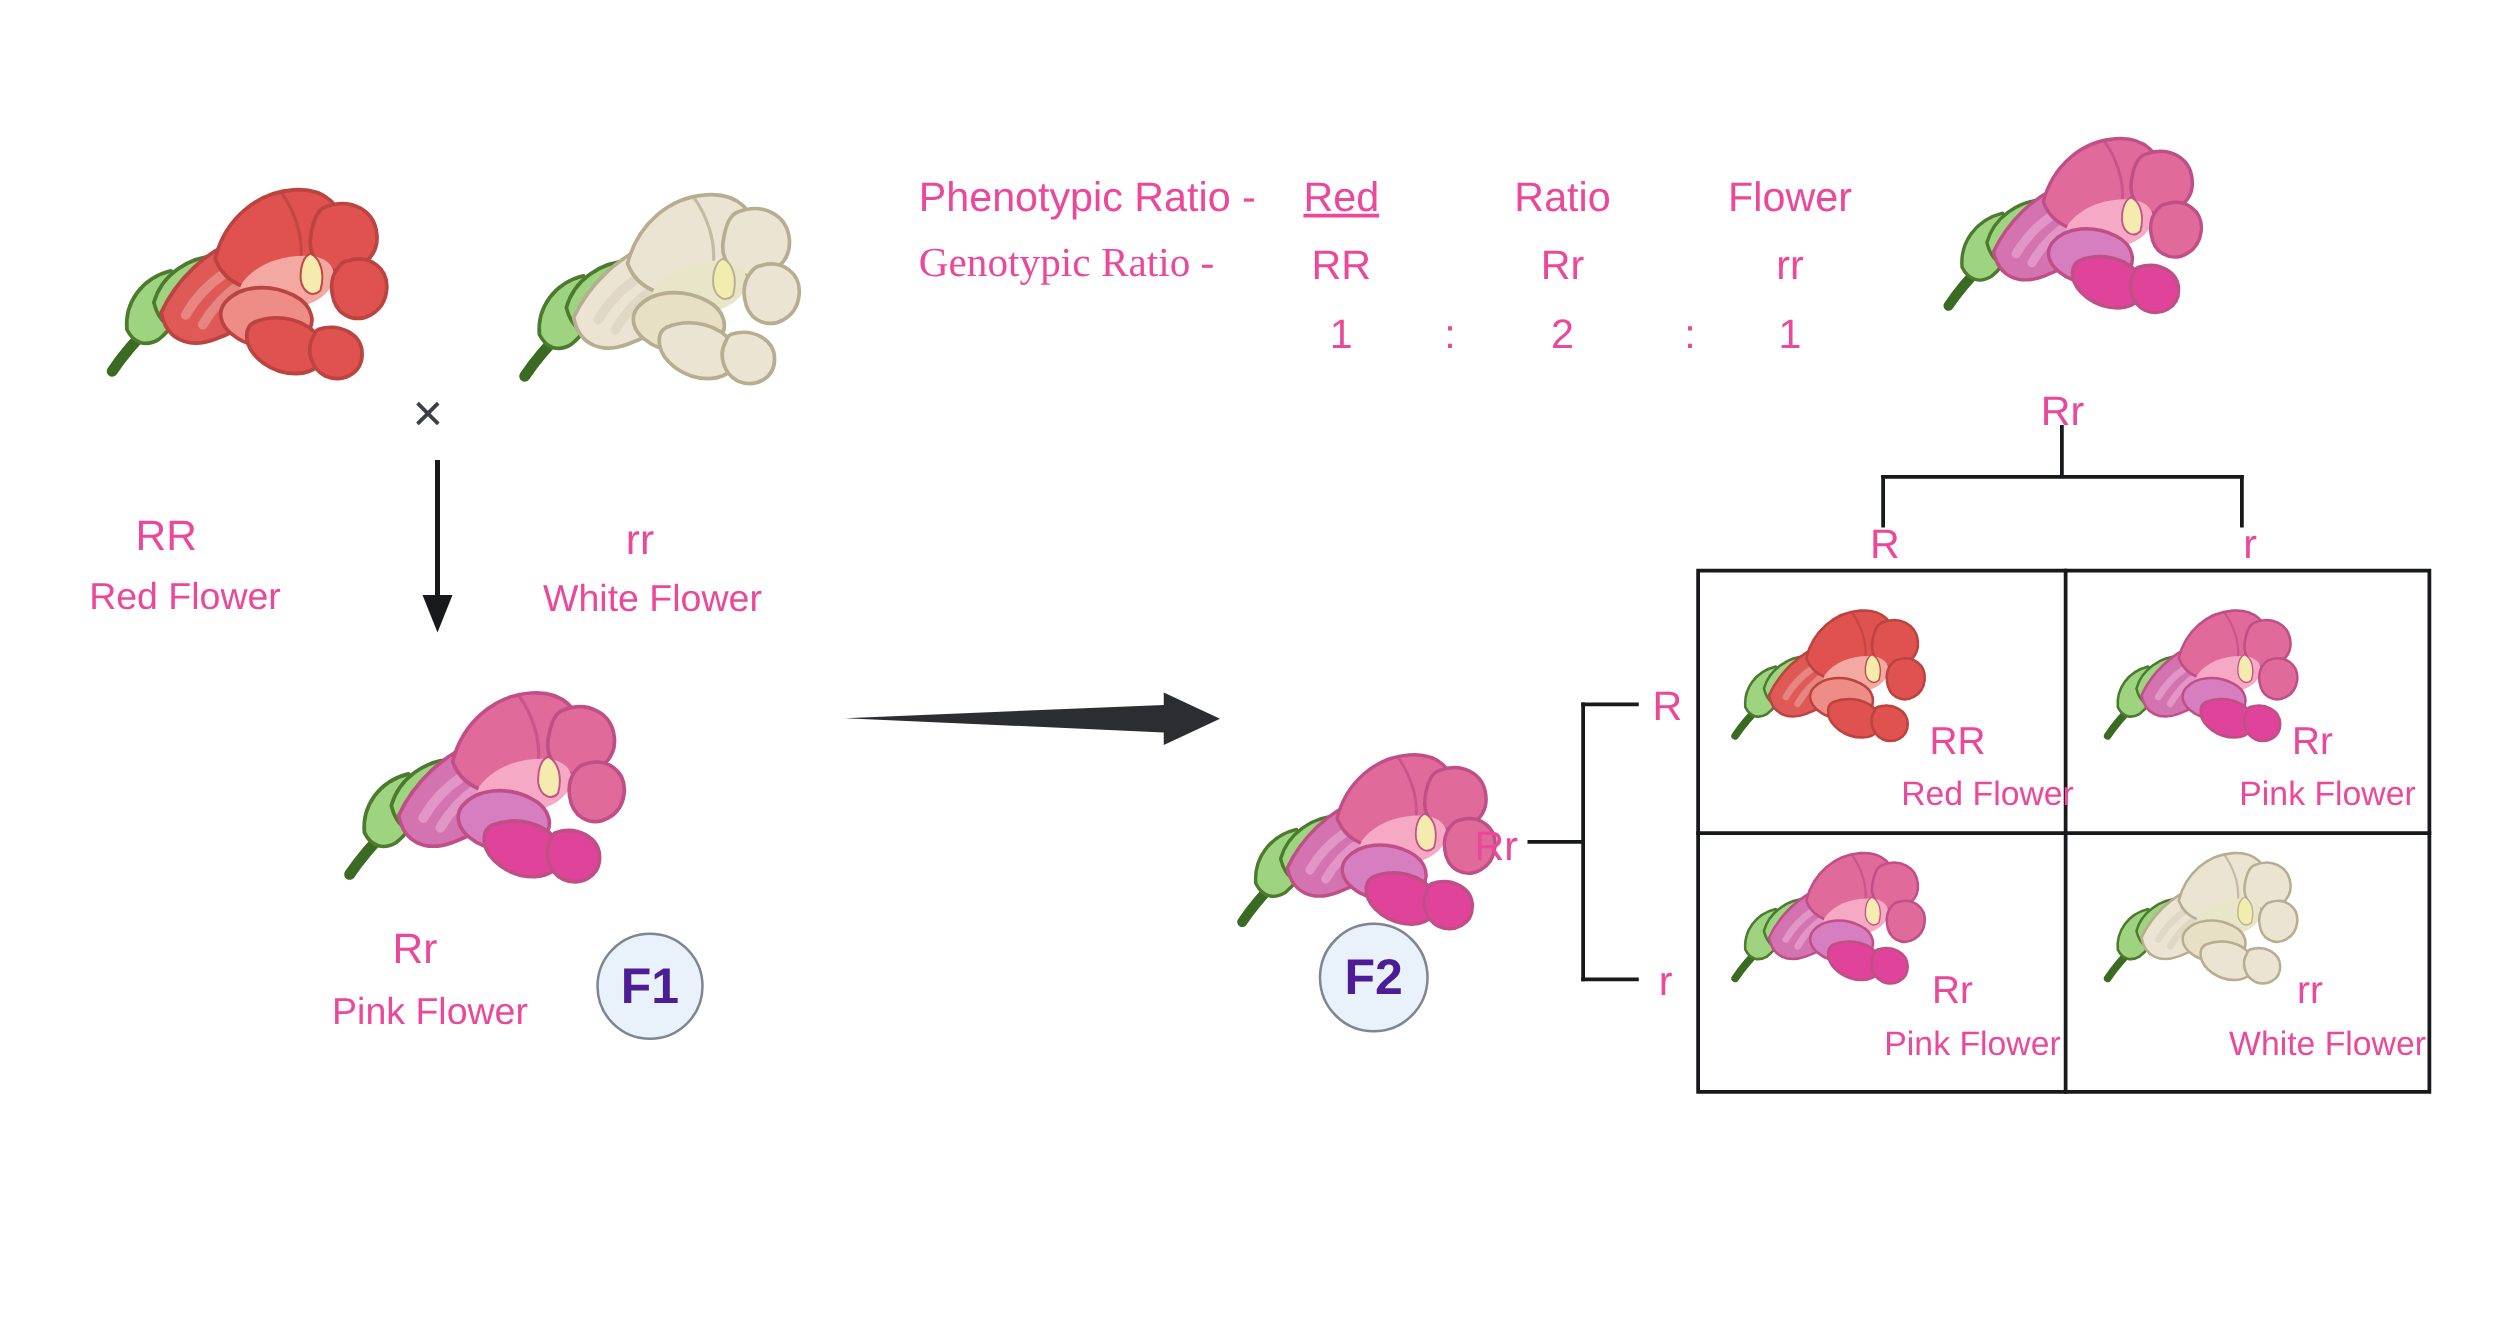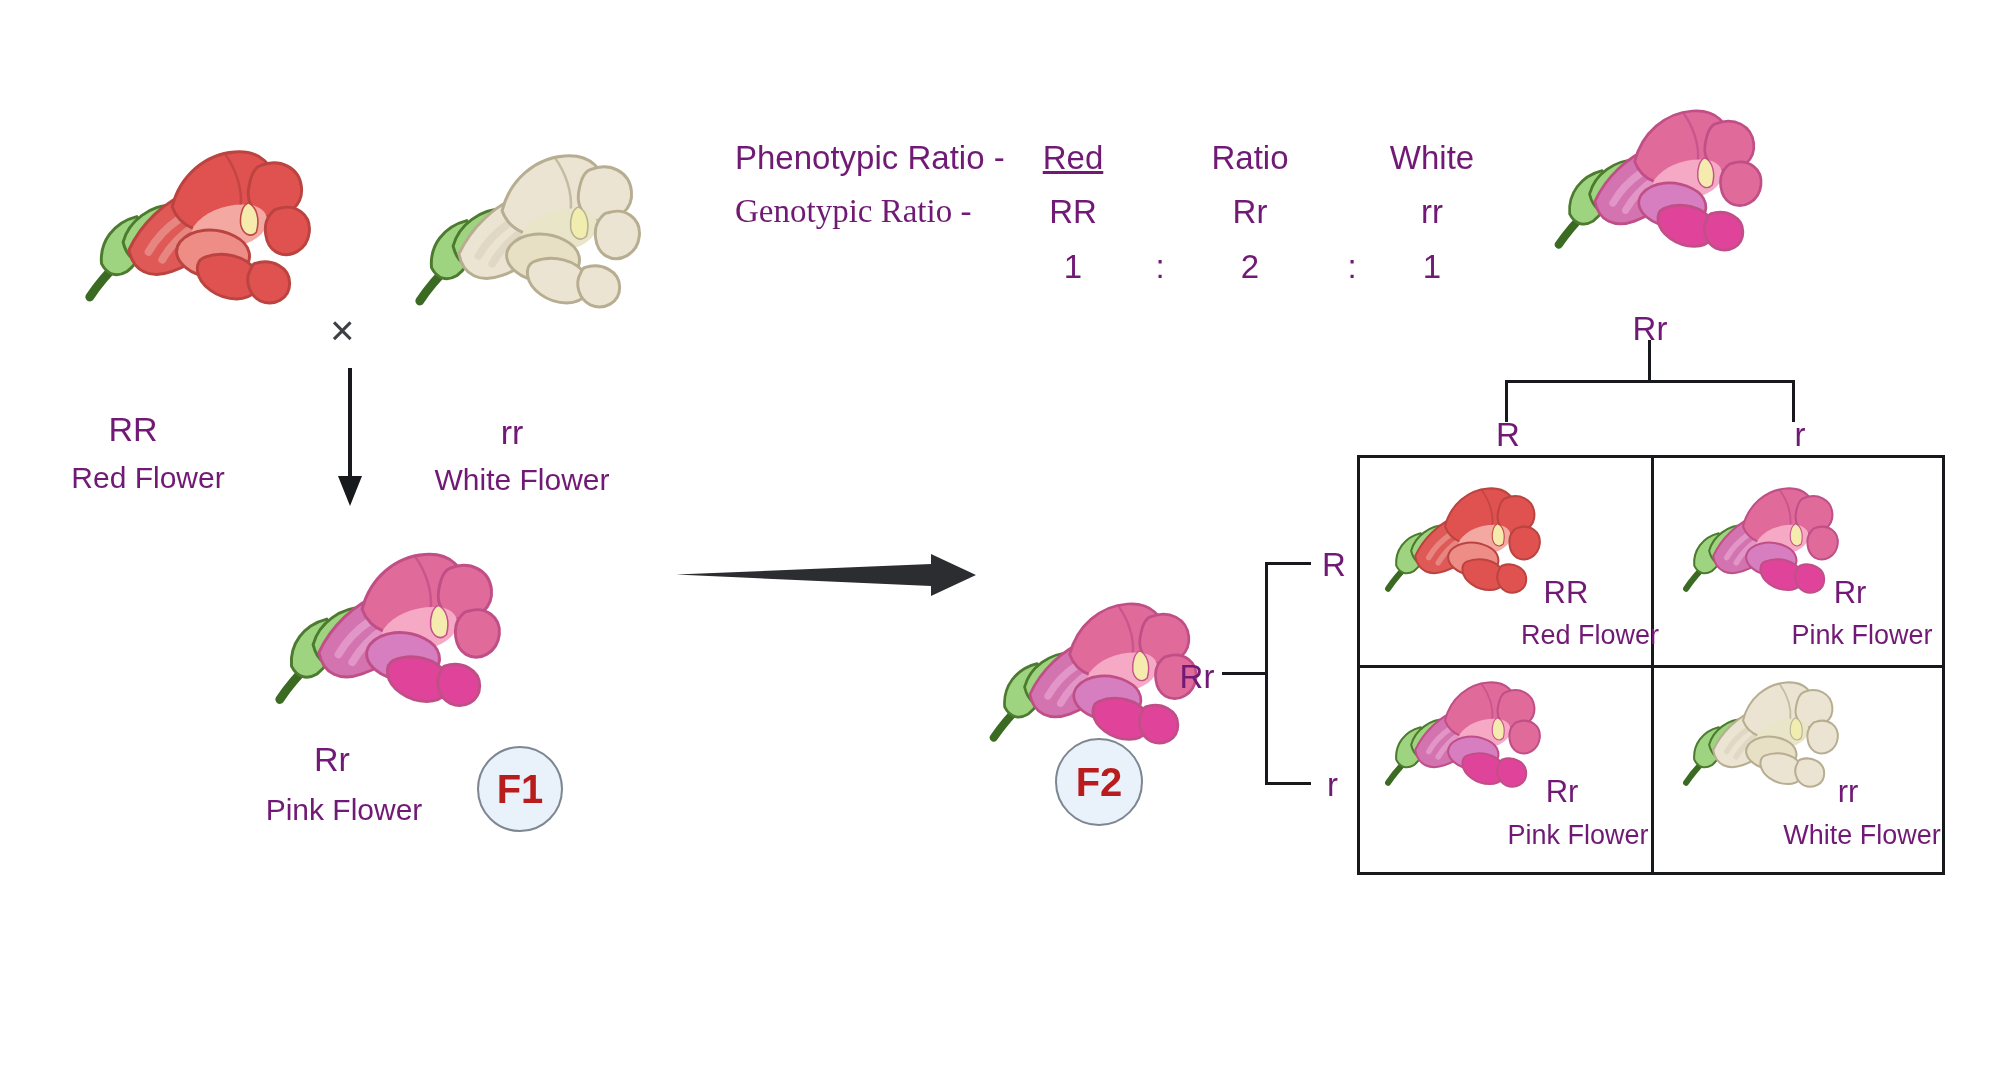--- a/index.html
+++ b/index.html
@@ -16,21 +16,21 @@
     position: relative;
     width: 2000px;
     height: 1071px;
     background: #ffffff;
     overflow: hidden;
   }
 
   .txt {
     position: absolute;
     white-space: nowrap;
-    color: #701a75;
+    color: #ec4899;
     line-height: 1;
   }
   .t-geno   { font-size: 34px; }
   .t-pheno  { font-size: 30px; }
   .t-ratio  { font-size: 33px; }
   .t-head   { font-size: 33px; }
   .t-allele { font-size: 33px; }
   .t-small-geno  { font-size: 31px; }
   .t-small-pheno { font-size: 27px; }
   .center-x { transform: translateX(-50%); }
@@ -45,21 +45,21 @@
   .badge {
     position: absolute;
     border-radius: 50%;
     background: #e9f1fa;
     border: 2px solid #7d8691;
     display: flex;
     align-items: center;
     justify-content: center;
     font-size: 40px;
     font-weight: bold;
-    color: #b91c1c;
+    color: #4c1d95;
     box-sizing: border-box;
   }
 
   .sq-border { position: absolute; box-sizing: border-box; }
   .sq-outer {
     border: 3px solid #17191c;
   }
   .sq-line-v { position: absolute; background: #17191c; width: 3px; }
   .sq-line-h { position: absolute; background: #17191c; height: 3px; }
 
@@ -235,21 +235,21 @@
     <use href="#snapdragon" transform="scale(0.94)"></use>
   </svg>
   <span class="txt t-small-geno center-x" style="left:1848px; top:776px;">rr</span>
   <span class="txt t-small-pheno center-x" style="left:1862px; top:822px;">White Flower</span>
 
   <span class="txt t-head" style="left:735px; top:141px;">Phenotypic Ratio -</span>
   <span class="txt t-head" style="left:735px; top:195px;font-family:Liberation Serif, serif;">Genotypic Ratio  -</span>
 
   <span class="txt t-ratio center-x" style="left:1073px; top:141px;text-decoration:underline;">Red</span>
   <span class="txt t-ratio center-x" style="left:1250px; top:141px;">Ratio</span>
-  <span class="txt t-ratio center-x" style="left:1432px; top:141px;">White</span>
+  <span class="txt t-ratio center-x" style="left:1432px; top:141px;">Flower</span>
 
   <span class="txt t-ratio center-x" style="left:1073px; top:195px;">RR</span>
   <span class="txt t-ratio center-x" style="left:1250px; top:195px;">Rr</span>
   <span class="txt t-ratio center-x" style="left:1432px; top:195px;">rr</span>
 
   <span class="txt t-ratio center-x" style="left:1073px; top:250px;">1</span>
   <span class="txt t-ratio center-x" style="left:1160px; top:250px;">:</span>
   <span class="txt t-ratio center-x" style="left:1250px; top:250px;">2</span>
   <span class="txt t-ratio center-x" style="left:1352px; top:250px;">:</span>
   <span class="txt t-ratio center-x" style="left:1432px; top:250px;">1</span>

